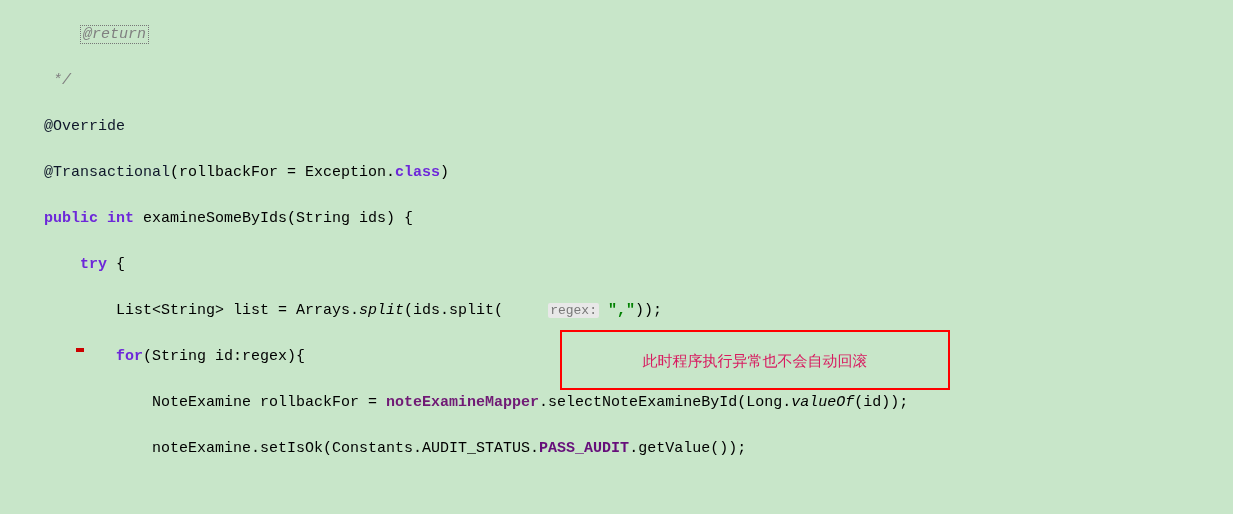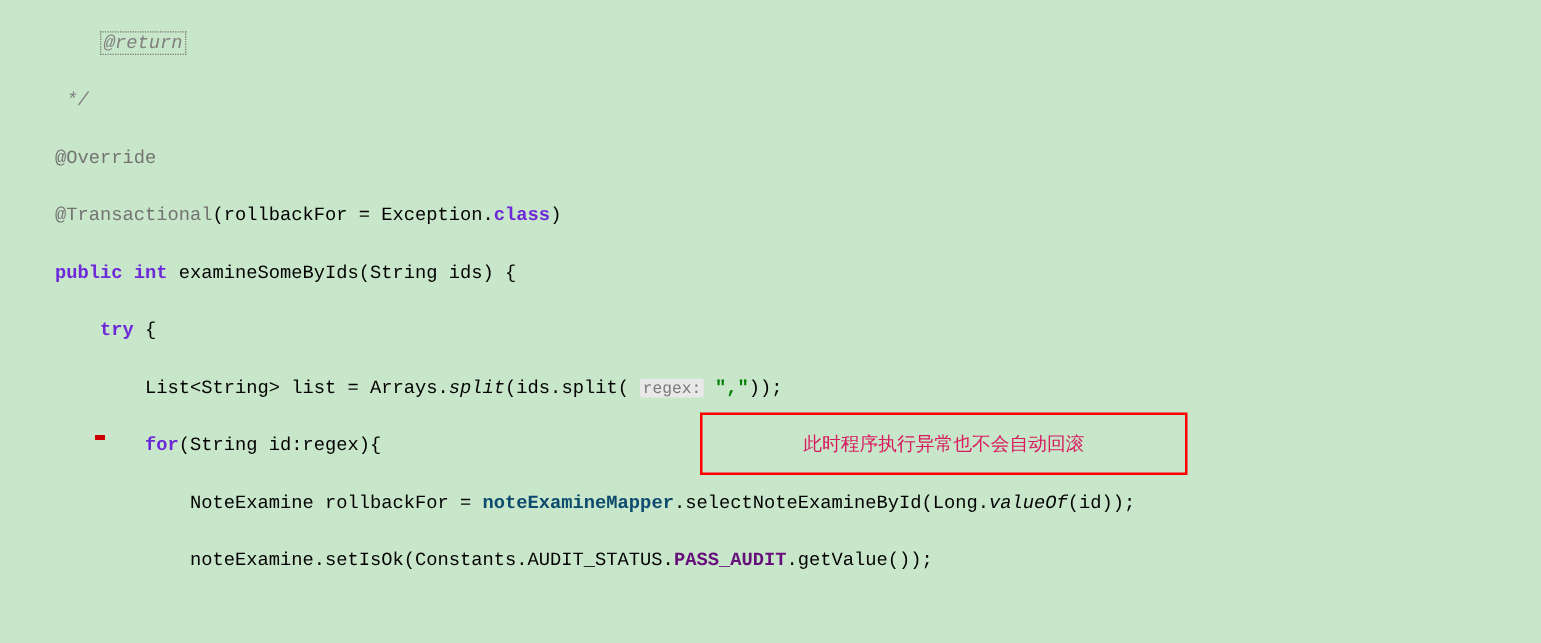--- a/index.html
+++ b/index.html
@@ -15,43 +15,43 @@
     }
     .code-area {
       padding: 0 0 0 8px;
       white-space: pre;
     }
     .line {
       height: 23px;
       display: block;
     }
     .kw { color: #6d28d9; font-weight: bold; }
-    .ann { color: #737373; }
+    .ann { color: #0f172a; }
     .comment { color: #808080; font-style: italic; }
     .str { color: #008000; font-weight: bold; }
     .static-m { font-style: italic; }
-    .field { color: #0c4a6e; font-weight: bold; }
+    .field { color: #701a75; font-weight: bold; }
     .enum-const { color: #660e7a; font-weight: bold; }
-    .param-hint { color: #787878; background: #e8e8e8; padding: 0 2px; font-size: 13px; border-radius: 2px;}
+    .param-hint { color: #787878; background: #e8e8e8; padding: 0 2px; font-size: 13px; border-radius: 2px; margin-left: 36px;}
     .underline-red { border-bottom: 2px solid #a00000; }
     .annotation-box {
       position: absolute;
       border: 2px solid #ff0000;
       background: transparent;
       color: #d81b60;
       font-family: 'SimSun', 'Microsoft YaHei', sans-serif;
       font-size: 15px;
       display: flex;
       align-items: center;
       justify-content: center;
       padding: 16px 20px;
       left: 560px;
       top: 330px;
       width: 390px;
-      height: 50px;
+      height: 60px;
     }
     .gutter-mark {
       position: absolute;
       left: 76px;
       top: 348px;
       width: 8px;
       height: 4px;
       background: #cc0000;
     }
     .return-boxed {

